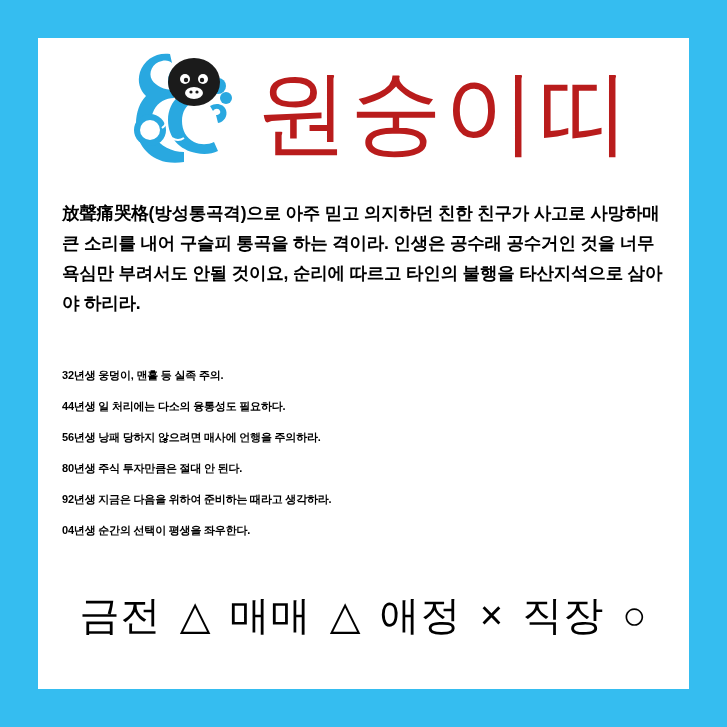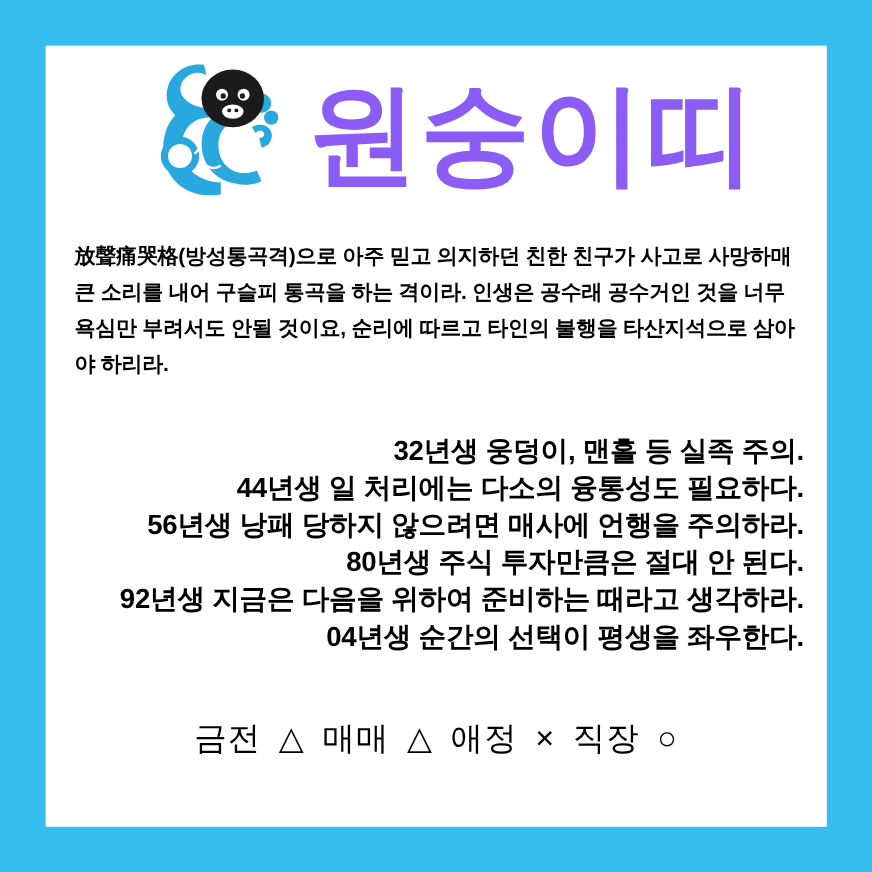--- a/index.html
+++ b/index.html
@@ -36,22 +36,22 @@
     width: 145px;
     height: 130px;
   }
   .title {
     position: absolute;
     left: 218px;
     top: 14px;
     font-size: 92px;
     line-height: 120px;
     letter-spacing: 2px;
-    color: #8b5cf6;
-    font-weight: 700;
+    color: #b91c1c;
+    font-weight: 400;
     white-space: nowrap;
   }
   .body-text {
     position: absolute;
     left: 24px;
     top: 160px;
     width: 608px;
     font-size: 17.5px;
     line-height: 30px;
     color: #000000;
@@ -59,37 +59,36 @@
     letter-spacing: -0.2px;
   }
   .para {
     margin: 0 0 2px 0;
   }
   .lines {
     position: absolute;
     left: 24px;
     top: 322px;
     width: 608px;
-    font-size: 23px;
+    font-size: 11px;
     line-height: 31px;
     color: #000000;
     font-weight: bold;
     letter-spacing: -0.2px;
-    text-align: right;
   }
   .line {
     white-space: nowrap;
   }
   .footer {
     position: absolute;
     left: 0;
     right: 0;
     top: 555px;
     text-align: center;
-    font-size: 27px;
+    font-size: 40px;
     line-height: 44px;
     color: #000000;
     font-weight: 400;
     letter-spacing: 1px;
   }
   .footer span {
     margin: 0 3px;
   }
 </style>
 </head>

